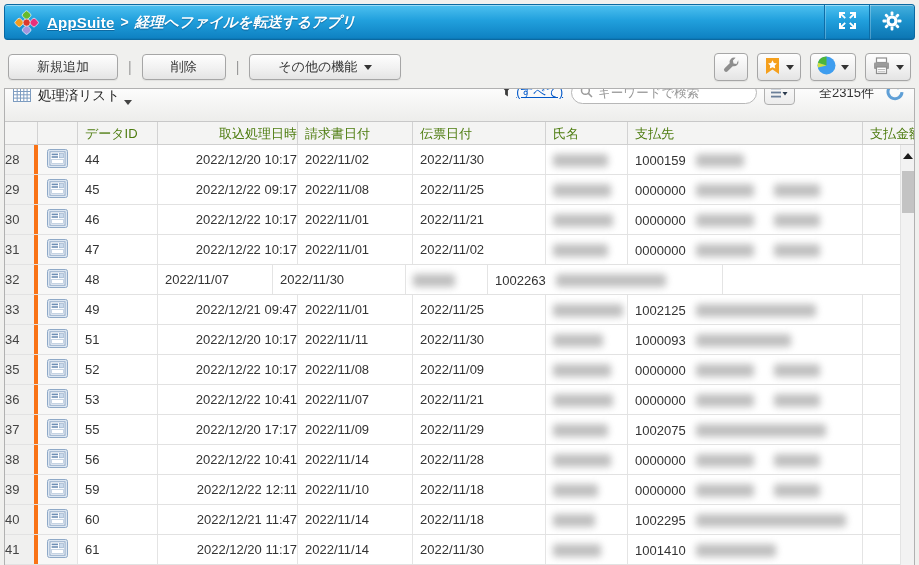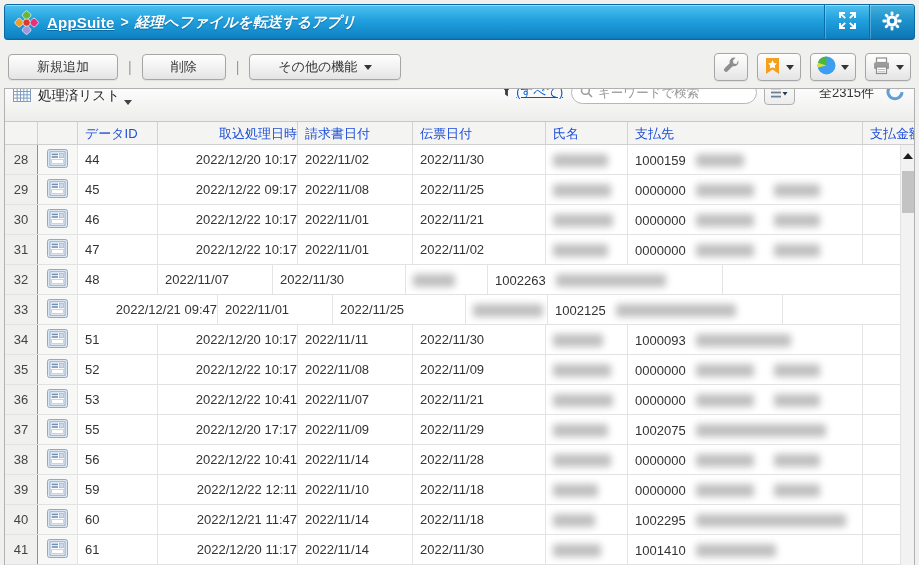--- a/index.html
+++ b/index.html
@@ -90,34 +90,34 @@
     background: linear-gradient(#fefefe, #ececec);
     border: 1px solid #b0b0b0; border-radius: 4px; cursor: pointer;
     display: inline-flex; align-items: center; justify-content: center;
   }
   .total-count { font-size: 13px; color: #333; margin: 0 10px 0 24px; }
   .refresh-btn { background: none; border: none; cursor: pointer; width: 22px; height: 22px; padding: 0; }
   
   .thead {
     height: 23px; flex: none; display: flex;
     background: #f4f4f3; border-bottom: 1px solid #cfcfcf;
-    font-size: 13px; color: #1d4ed8;
+    font-size: 13px; color: #4d7c0f;
   }
   .thead .hc {
     border-right: 1px solid #d2d2d2; padding: 3px 0 0 7px;
     white-space: nowrap; overflow: hidden; flex: none;
   }
   .tbody-zone { flex: 1; position: relative; overflow: hidden; }
   .rows { position: absolute; left: 0; top: 0; right: 14px; bottom: 0; }
   .trow { height: 30px; display: flex; border-bottom: 1px solid #e2e2e2; background: #fff; cursor: pointer; }
   .trow .c {
     flex: none; border-right: 1px solid #e4e4e4; padding: 7px 0 0 7px;
     white-space: nowrap; overflow: hidden; font-size: 13px; color: #333;
   }
-  .c.numc { background: #f0f0ef; text-align: center; color: #444; padding-left: 0; border-right: 1px solid #f97316; }
+  .c.numc { background: #f0f0ef; color: #444; padding-left: 0; border-right: 4px solid #f97316; }
   .c.iconc { background: #f8f8f7; padding: 4px 0 0 9px; }
   .w-num { width: 33px; } .w-icon { width: 40px; } .w-id { width: 80px; }
   .w-dt { width: 140px; text-align: right; } .w-inv { width: 115px; } .w-vou { width: 133px; }
   .w-name { width: 82px; } .w-payee { width: 235px; } .w-amt { flex: 1 !important; border-right: none !important; }
   .blur-blob {
     display: inline-block; height: 13px; background: #8d8d8d;
     border-radius: 3px; filter: blur(3.5px); opacity: .55; vertical-align: middle;
   }
   .payee-code { vertical-align: middle; margin-right: 10px; }
   
@@ -388,20 +388,21 @@
         <div class="trow">
           <div class="c numc w-num">33</div>
           <div class="c iconc w-icon"><span><svg width="21" height="19" viewBox="0 0 21 19">
                 <rect x="0.5" y="0.5" width="20" height="18" rx="2" fill="#dde7f2" stroke="#8fa9c7"></rect>
                 <rect x="3" y="2.8" width="15" height="13.4" fill="#fff" stroke="#8fa9c7"></rect>
                 <rect x="4.6" y="4.6" width="6.4" height="1.6" fill="#6e8eb4"></rect>
                 <rect x="4.6" y="7.2" width="6.4" height="1.6" fill="#6e8eb4"></rect>
                 <rect x="12.6" y="4.6" width="3.8" height="4.2" fill="#cadaec" stroke="#8fa9c7" stroke-width="0.6"></rect>
                 <rect x="4.6" y="10.4" width="11.8" height="4" fill="#fff" stroke="#b7c8dc" stroke-width="0.8"></rect>
               </svg></span></div>
+          <div class="c w-id">49</div>
           <div class="c w-dt">2022/12/21 09:47</div>
           <div class="c w-inv">2022/11/01</div>
           <div class="c w-vou">2022/11/25</div>
           <div class="c w-name"><span class="blur-blob" style="width: 70px;"></span></div>
           <div class="c w-payee"><span class="payee-code">1002125</span><span class="blur-blob" style="width: 120px;"></span></div>
           <div class="c w-amt"></div>
         </div>
         <div class="trow">
           <div class="c numc w-num">34</div>
           <div class="c iconc w-icon"><span><svg width="21" height="19" viewBox="0 0 21 19">

